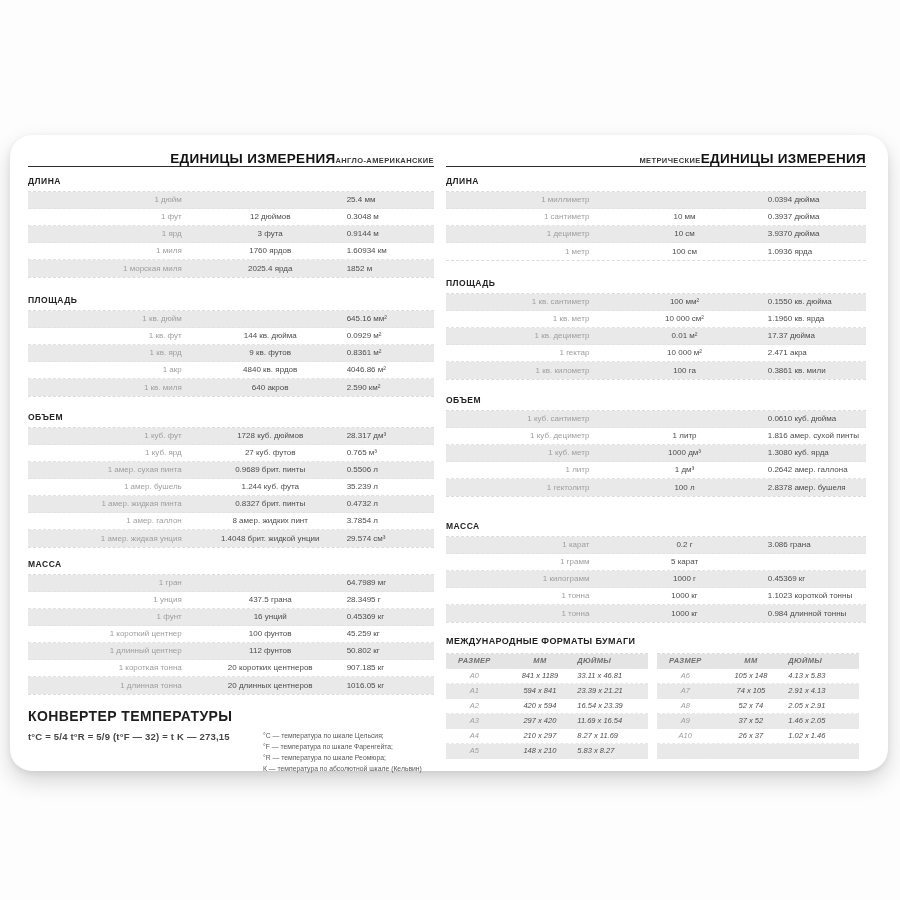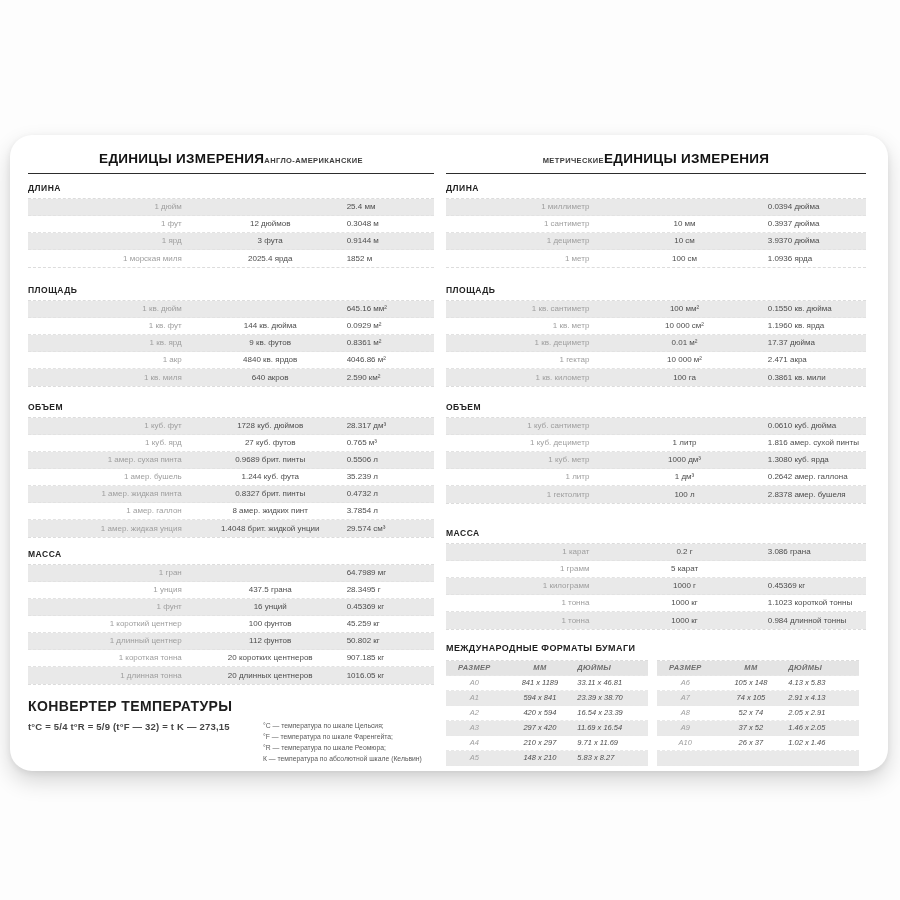--- a/index.html
+++ b/index.html
@@ -14,22 +14,22 @@
     background:#ffffff;border-radius:22px;box-sizing:border-box;
     padding:16px 20px 0 18px;
     box-shadow:0 10px 22px rgba(0,0,0,.16),0 2px 6px rgba(0,0,0,.07);
   }
   .columns{display:flex;gap:12px;}
   .col{box-sizing:border-box;}
   .col-left{width:406px;}
   .col-right{width:420px;}
 
   .col-head{
-    display:flex;justify-content:center;align-items:flex-end;
-    border-bottom:1.5px solid #2d2d2d;padding-bottom:7px;height:15px;
+    display:flex;justify-content:flex-end;align-items:flex-end;
+    border-bottom:1.5px solid #2d2d2d;height:15px;
   }
   .col-title{font-size:13.5px;font-weight:bold;color:#121212;letter-spacing:.3px;}
   .col-sub{font-size:7.5px;font-weight:bold;color:#3a3a3a;letter-spacing:.4px;padding-bottom:1px;}
 
   .section{margin-top:17px;}
   .sec-first{margin-top:9px;}
   .sec-mt15{margin-top:15px;}
   .sec-mt11{margin-top:11px;}
   .sec-mt24{margin-top:24px;}
   .sec-title{font-size:8.5px;font-weight:bold;color:#232323;letter-spacing:.5px;margin-bottom:5px;}
@@ -97,20 +97,25 @@
               <span class="c1">1 фут</span>
               <span class="c2">12 дюймов</span>
               <span class="c3">0.3048 м</span>
             </div>
             <div class="trow">
               <span class="c1">1 ярд</span>
               <span class="c2">3 фута</span>
               <span class="c3">0.9144 м</span>
             </div>
             <div class="trow">
+              <span class="c1">1 миля</span>
+              <span class="c2">1760 ярдов</span>
+              <span class="c3">1.60934 км</span>
+            </div>
+            <div class="trow">
               <span class="c1">1 морская миля</span>
               <span class="c2">2025.4 ярда</span>
               <span class="c3">1852 м</span>
             </div>
           </div>
       </div>
 
       <div class="section">
         <div class="sec-title">ПЛОЩАДЬ</div>
         <div class="utable">
@@ -375,36 +380,36 @@
             </div>
             <div class="pbody">
                 <div class="trow">
                   <span class="c1">A0</span>
                   <span class="c2">841 x 1189</span>
                   <span class="c3">33.11 x 46.81</span>
                 </div>
                 <div class="trow">
                   <span class="c1">A1</span>
                   <span class="c2">594 x 841</span>
-                  <span class="c3">23.39 x 38.70</span>
+                  <span class="c3">23.39 x 21.21</span>
                 </div>
                 <div class="trow">
                   <span class="c1">A2</span>
                   <span class="c2">420 x 594</span>
                   <span class="c3">16.54 x 23.39</span>
                 </div>
                 <div class="trow">
                   <span class="c1">A3</span>
                   <span class="c2">297 x 420</span>
                   <span class="c3">11.69 x 16.54</span>
                 </div>
                 <div class="trow">
                   <span class="c1">A4</span>
                   <span class="c2">210 x 297</span>
-                  <span class="c3">9.71 x 11.69</span>
+                  <span class="c3">8.27 x 11.69</span>
                 </div>
                 <div class="trow">
                   <span class="c1">A5</span>
                   <span class="c2">148 x 210</span>
                   <span class="c3">5.83 x 8.27</span>
                 </div>
               </div>
           </div>
 
           <div class="ptable">

